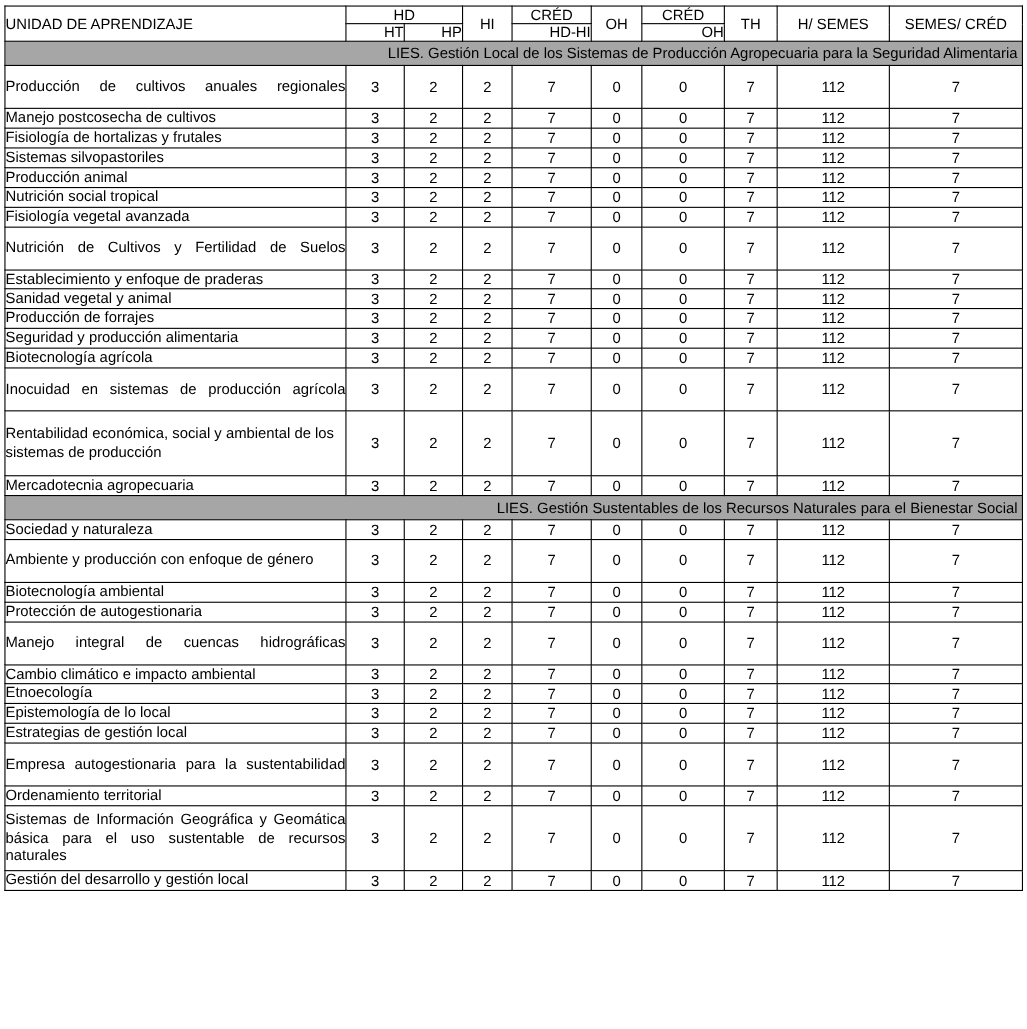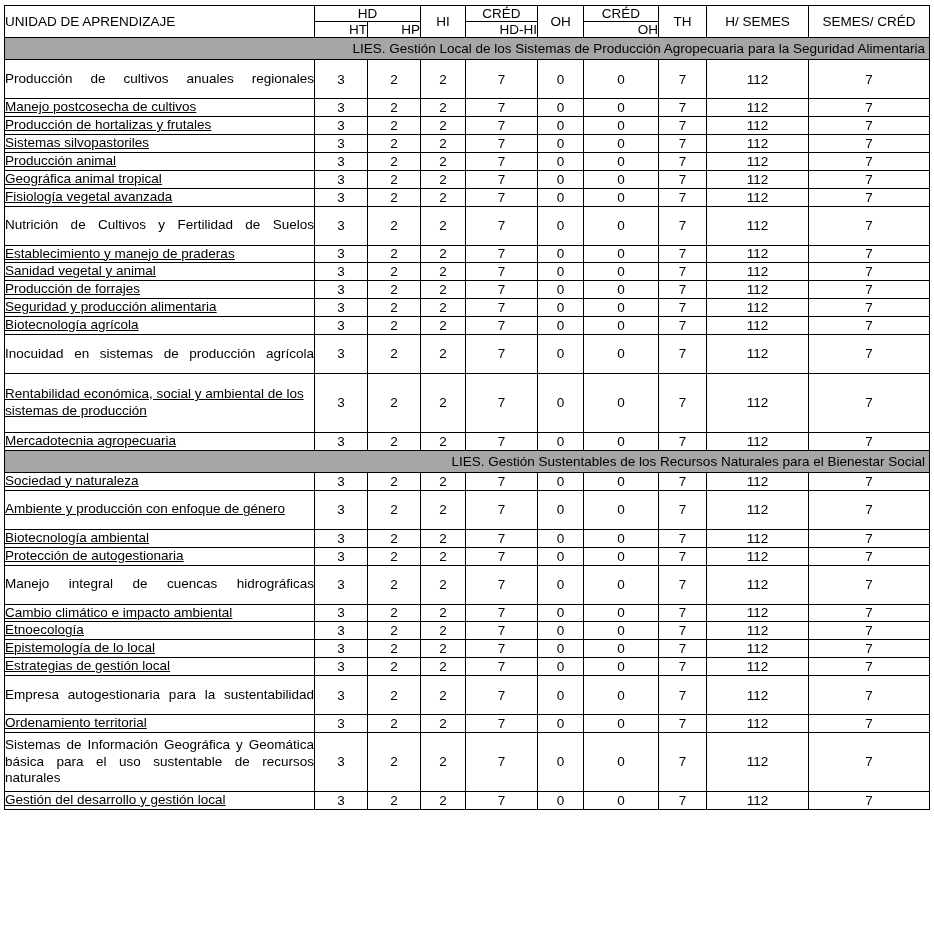--- a/index.html
+++ b/index.html
@@ -72,21 +72,20 @@
   td.name {
     text-align: justify;
     text-align-last: justify;
     padding: 3px 7px 3px 7px;
     font-size: 13.5px;
     line-height: 1.25;
   }
   td.name.noj {
     text-align: left;
     text-align-last: left;
-    text-decoration: underline;
   }
   td.num {
     text-align: center;
     font-size: 13.5px;
     padding: 3px 2px;
   }
   .tall td { height: 38px; }
   .xtall td { height: 58px; }
 </style>
 </head>
@@ -147,21 +146,21 @@
           <td class="num">2</td>
           <td class="num">2</td>
           <td class="num">7</td>
           <td class="num">0</td>
           <td class="num">0</td>
           <td class="num">7</td>
           <td class="num">112</td>
           <td class="num">7</td>
         </tr>
         <tr>
-          <td class="name noj">Producción de hortalizas y frutales</td>
+          <td class="name noj">Fisiología de hortalizas y frutales</td>
           <td class="num">3</td>
           <td class="num">2</td>
           <td class="num">2</td>
           <td class="num">7</td>
           <td class="num">0</td>
           <td class="num">0</td>
           <td class="num">7</td>
           <td class="num">112</td>
           <td class="num">7</td>
         </tr>
@@ -183,21 +182,21 @@
           <td class="num">2</td>
           <td class="num">2</td>
           <td class="num">7</td>
           <td class="num">0</td>
           <td class="num">0</td>
           <td class="num">7</td>
           <td class="num">112</td>
           <td class="num">7</td>
         </tr>
         <tr>
-          <td class="name noj">Geográfica animal tropical</td>
+          <td class="name noj">Nutrición social tropical</td>
           <td class="num">3</td>
           <td class="num">2</td>
           <td class="num">2</td>
           <td class="num">7</td>
           <td class="num">0</td>
           <td class="num">0</td>
           <td class="num">7</td>
           <td class="num">112</td>
           <td class="num">7</td>
         </tr>
@@ -219,21 +218,21 @@
           <td class="num">2</td>
           <td class="num">2</td>
           <td class="num">7</td>
           <td class="num">0</td>
           <td class="num">0</td>
           <td class="num">7</td>
           <td class="num">112</td>
           <td class="num">7</td>
         </tr>
         <tr>
-          <td class="name noj">Establecimiento y manejo de praderas</td>
+          <td class="name noj">Establecimiento y enfoque de praderas</td>
           <td class="num">3</td>
           <td class="num">2</td>
           <td class="num">2</td>
           <td class="num">7</td>
           <td class="num">0</td>
           <td class="num">0</td>
           <td class="num">7</td>
           <td class="num">112</td>
           <td class="num">7</td>
         </tr>

